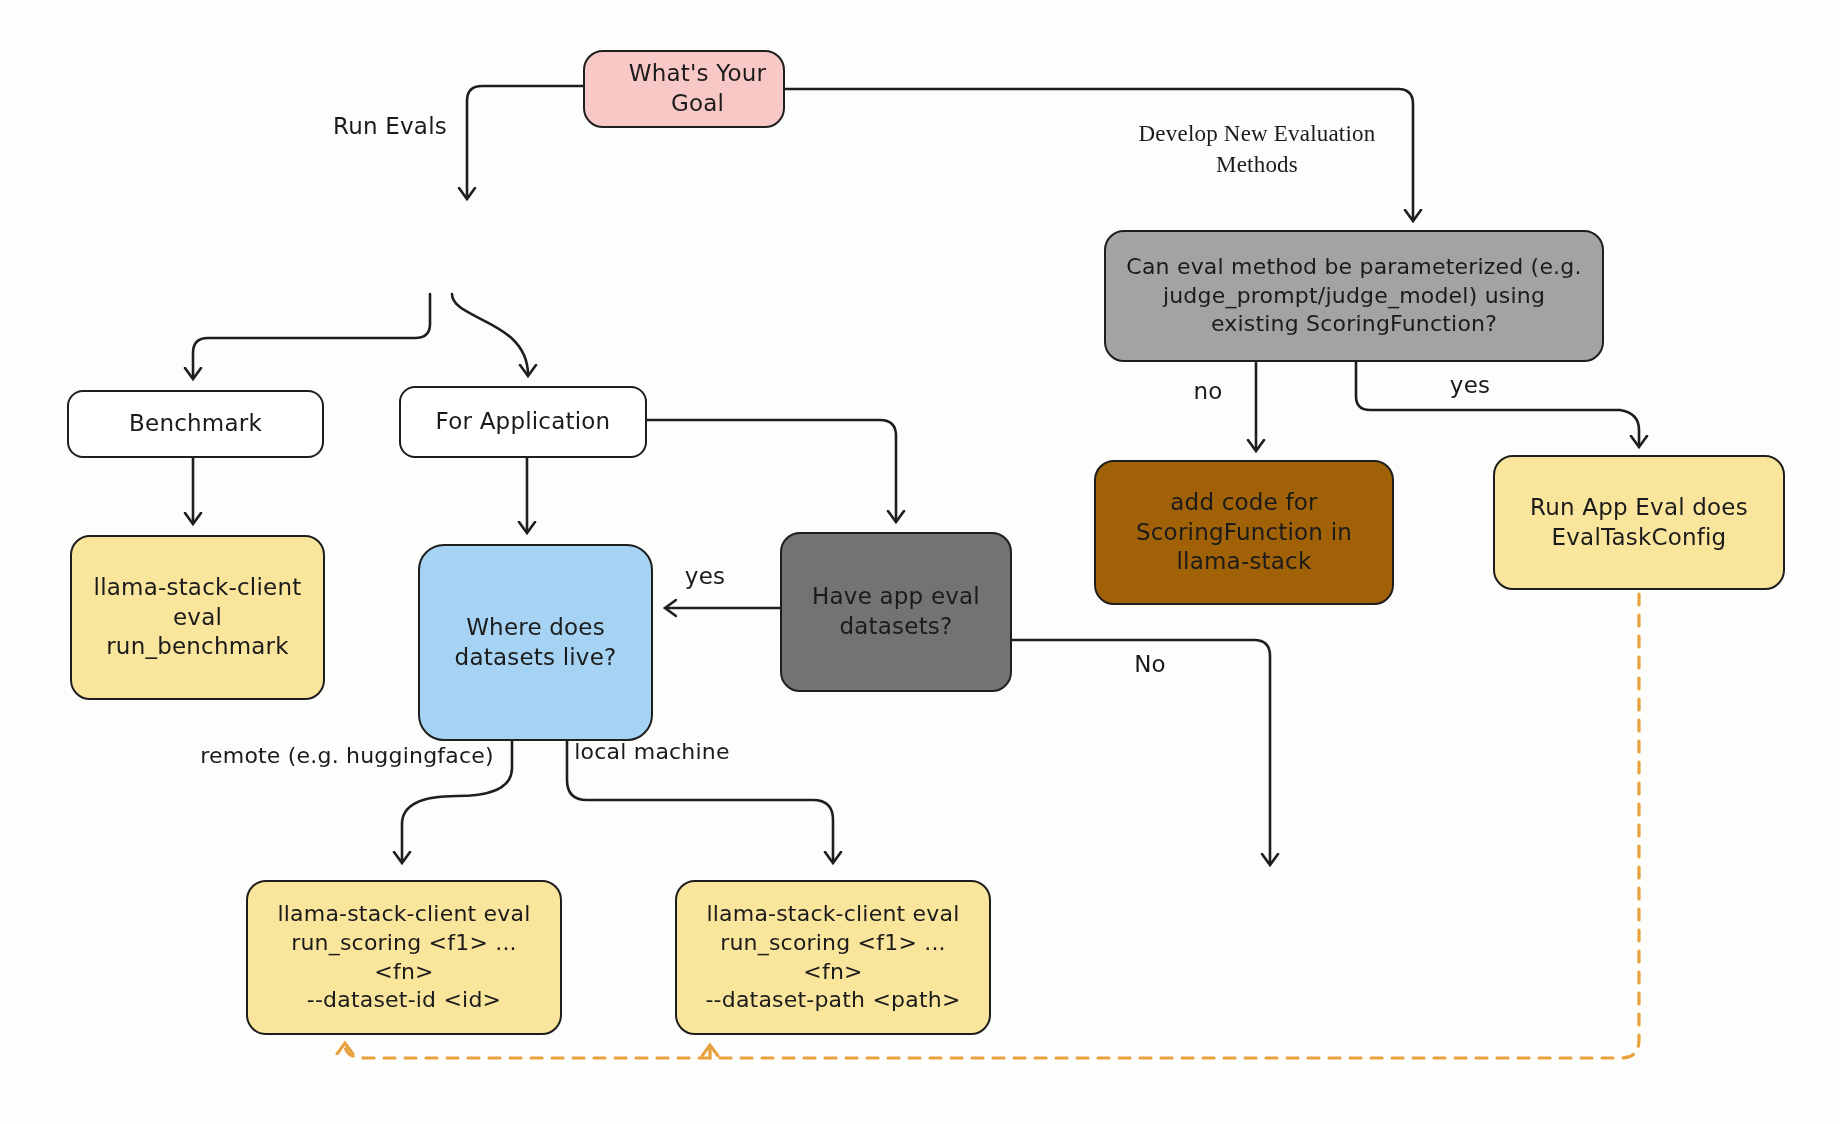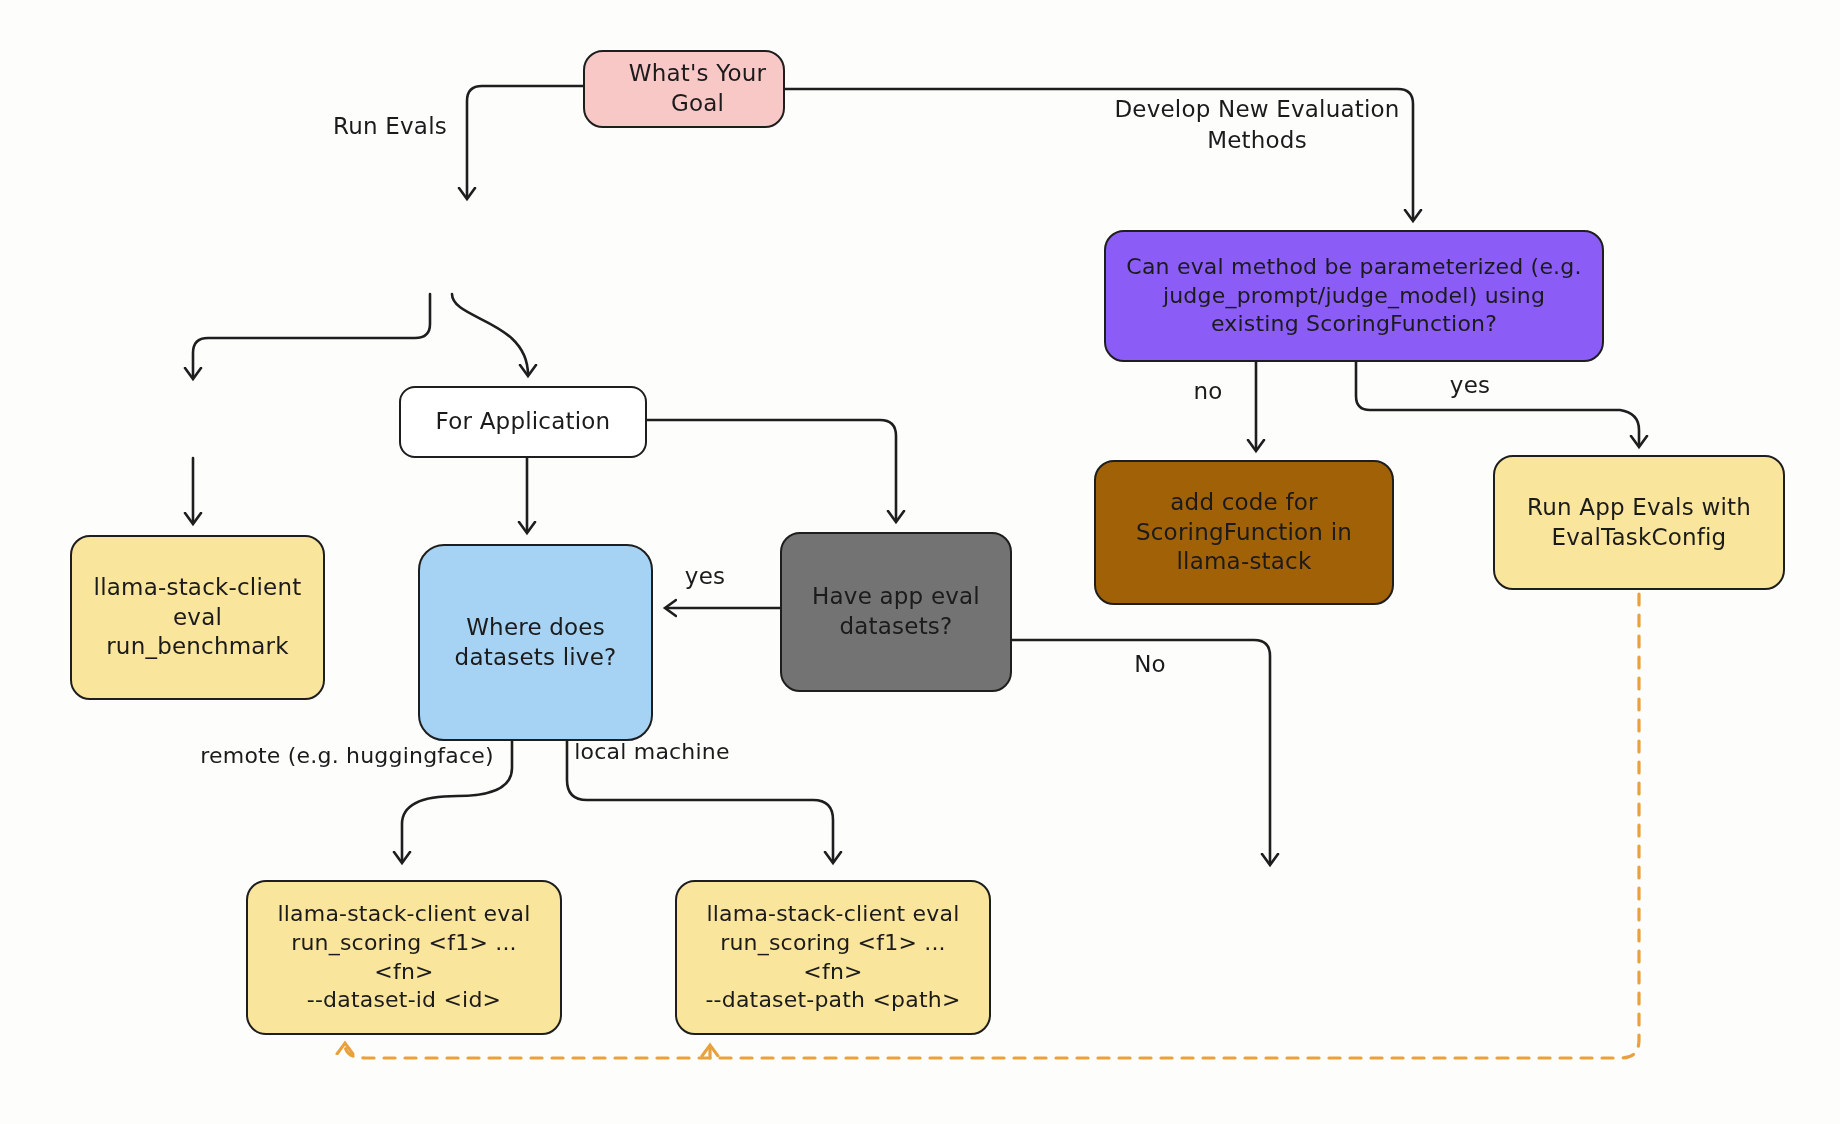--- a/index.html
+++ b/index.html
@@ -98,26 +98,29 @@
     <path class="edge orange" d="M 1639 594 L 1639 1040 Q 1639 1058 1621 1058 L 365 1058 Q 345 1058 345 1044" marker-end="url(#arrow-orange)"></path>
     <path class="edge orange" d="M 710 1058 L 710 1046" marker-end="url(#arrow-orange)"></path>
   </svg>
 
   <div class="node" style="left: 583px; top: 50px; width: 202px; height: 78px; background-color: rgb(248, 200, 198); padding-left: 37px;">
     <span class="node-label big">What's Your
 Goal</span>
   </div>
 
 
-  <div class="node" style="left: 1104px; top: 230px; width: 500px; height: 132px; background-color: #8b5cf6;">
+  <div class="node" style="left: 1104px; top: 230px; width: 500px; height: 132px; background-color: #a3a3a3;">
     <span class="node-label">Can eval method be parameterized (e.g.
 judge_prompt/judge_model) using
 existing ScoringFunction?</span>
   </div>
 
+  <div class="node" style="left: 67px; top: 390px; width: 257px; height: 68px; border-radius: 16px; background-color: rgb(255, 255, 255);">
+    <span class="node-label big">Benchmark</span>
+  </div>
 
   <div class="node" style="left: 399px; top: 386px; width: 248px; height: 72px; border-radius: 16px; background-color: rgb(255, 255, 255);">
     <span class="node-label big">For Application</span>
   </div>
 
   <div class="node" style="left: 70px; top: 535px; width: 255px; height: 165px; background-color: rgb(250, 229, 156);">
     <span class="node-label big">llama-stack-client
 eval run_benchmark</span>
   </div>
 
@@ -131,39 +134,39 @@
 datasets?</span>
   </div>
 
   <div class="node" style="left: 1094px; top: 460px; width: 300px; height: 145px; background-color: #a16207; justify-content: center;">
     <span class="node-label big">add code for
 ScoringFunction in
 llama-stack</span>
   </div>
 
   <div class="node" style="left: 1493px; top: 455px; width: 292px; height: 135px; background-color: rgb(250, 229, 156);">
-    <span class="node-label big">Run App Evals with
+    <span class="node-label big">Run App Eval does
 EvalTaskConfig</span>
   </div>
 
   <div class="node" style="left: 246px; top: 880px; width: 316px; height: 155px; background-color: rgb(250, 229, 156);">
     <span class="node-label">llama-stack-client eval
 run_scoring &lt;f1&gt; ... &lt;fn&gt;
 --dataset-id &lt;id&gt;</span>
   </div>
 
   <div class="node" style="left: 675px; top: 880px; width: 316px; height: 155px; background-color: rgb(250, 229, 156);">
     <span class="node-label">llama-stack-client eval
 run_scoring &lt;f1&gt; ... &lt;fn&gt;
 --dataset-path &lt;path&gt;</span>
   </div>
 
 
   <div class="edge-label" style="left:390px; top:127px;">Run Evals</div>
-  <div class="edge-label" style="left:1257px; top:125px;">Develop New Evaluation
+  <div class="edge-label" style="left:1257px; top:149px;font-family:Liberation Serif, serif;">Develop New Evaluation
 Methods</div>
   <div class="edge-label" style="left:1208px; top:392px;">no</div>
   <div class="edge-label" style="left:1470px; top:386px;">yes</div>
   <div class="edge-label" style="left:705px; top:577px;">yes</div>
   <div class="edge-label" style="left:1150px; top:665px;">No</div>
   <div class="edge-label small" style="left:347px; top:756px;">remote (e.g. huggingface)</div>
   <div class="edge-label small" style="left:652px; top:752px;">local machine</div>
 
 </div>
 

